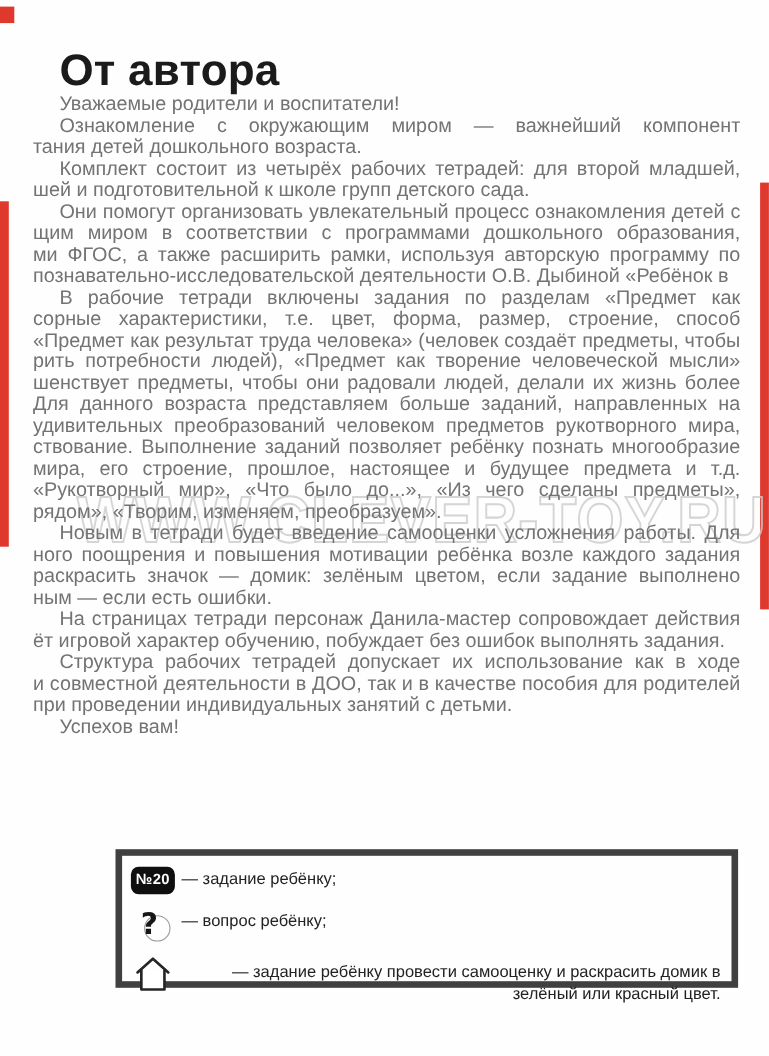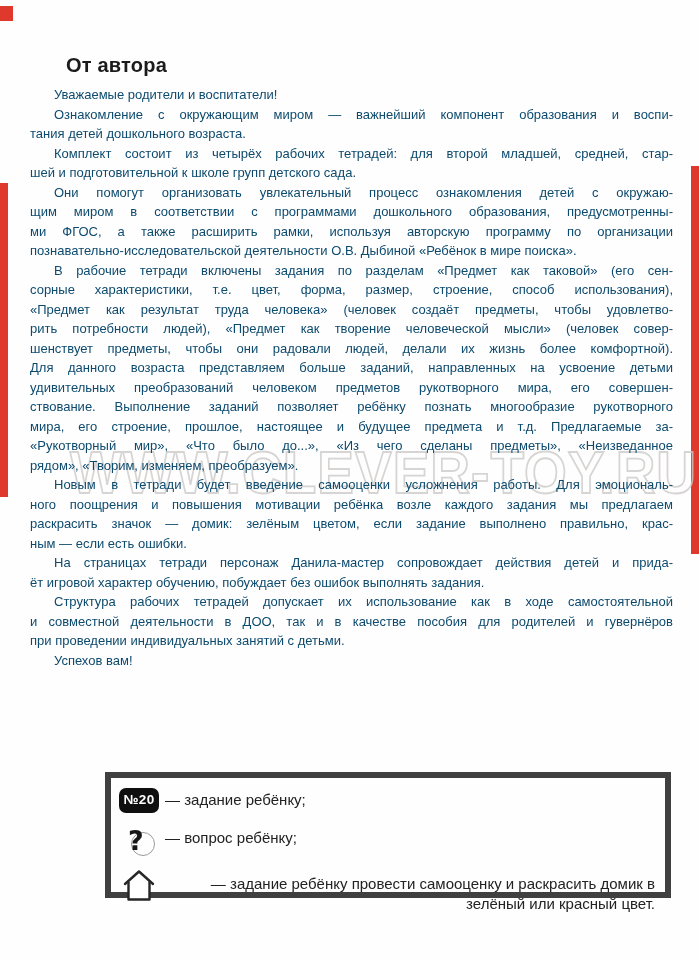--- a/index.html
+++ b/index.html
@@ -7,26 +7,26 @@
     position:relative; width:699px; height:960px; background:#fffefe;
     font-family:"Liberation Sans", sans-serif; color:#242424; overflow:hidden;
   }
   
   .red-mark { position:absolute; background:#df382d; }
   .red-corner { left:0; top:6px; width:13px; height:15px; }
   .red-left   { left:0; top:183px; width:8px; height:314px; }
   .red-right  { right:0; top:166px; width:8px; height:388px; }
 
   .title {
-    position:absolute; top:42px; left:54px; margin:12px;
-    font-size:20px; font-weight:700; color:#1b1b1b; letter-spacing:.2px;
+    position:absolute; top:42px; left:54px; margin:0;
+    font-size:40px; font-weight:700; color:#1b1b1b; letter-spacing:.2px;
   }
   .body-text {
     position:absolute; top:85px; left:30px; right:26px;
-    font-size:13px; line-height:19.5px; color:#0c4a6e; z-index:2;
+    font-size:18px; line-height:19.5px; color:#737373; z-index:2;
   }
   .para { margin:0; }
   .para.gap { }
   .line { height:19.5px; overflow:hidden; }
   .line.just { text-align:justify; text-align-last:justify; }
   .line.ind  { text-indent:24px; }
 
   .watermark {
     position:absolute; top:438px; left:70px; width:628px; z-index:1;
     font-size:55px; font-weight:700; letter-spacing:1px; white-space:nowrap;

